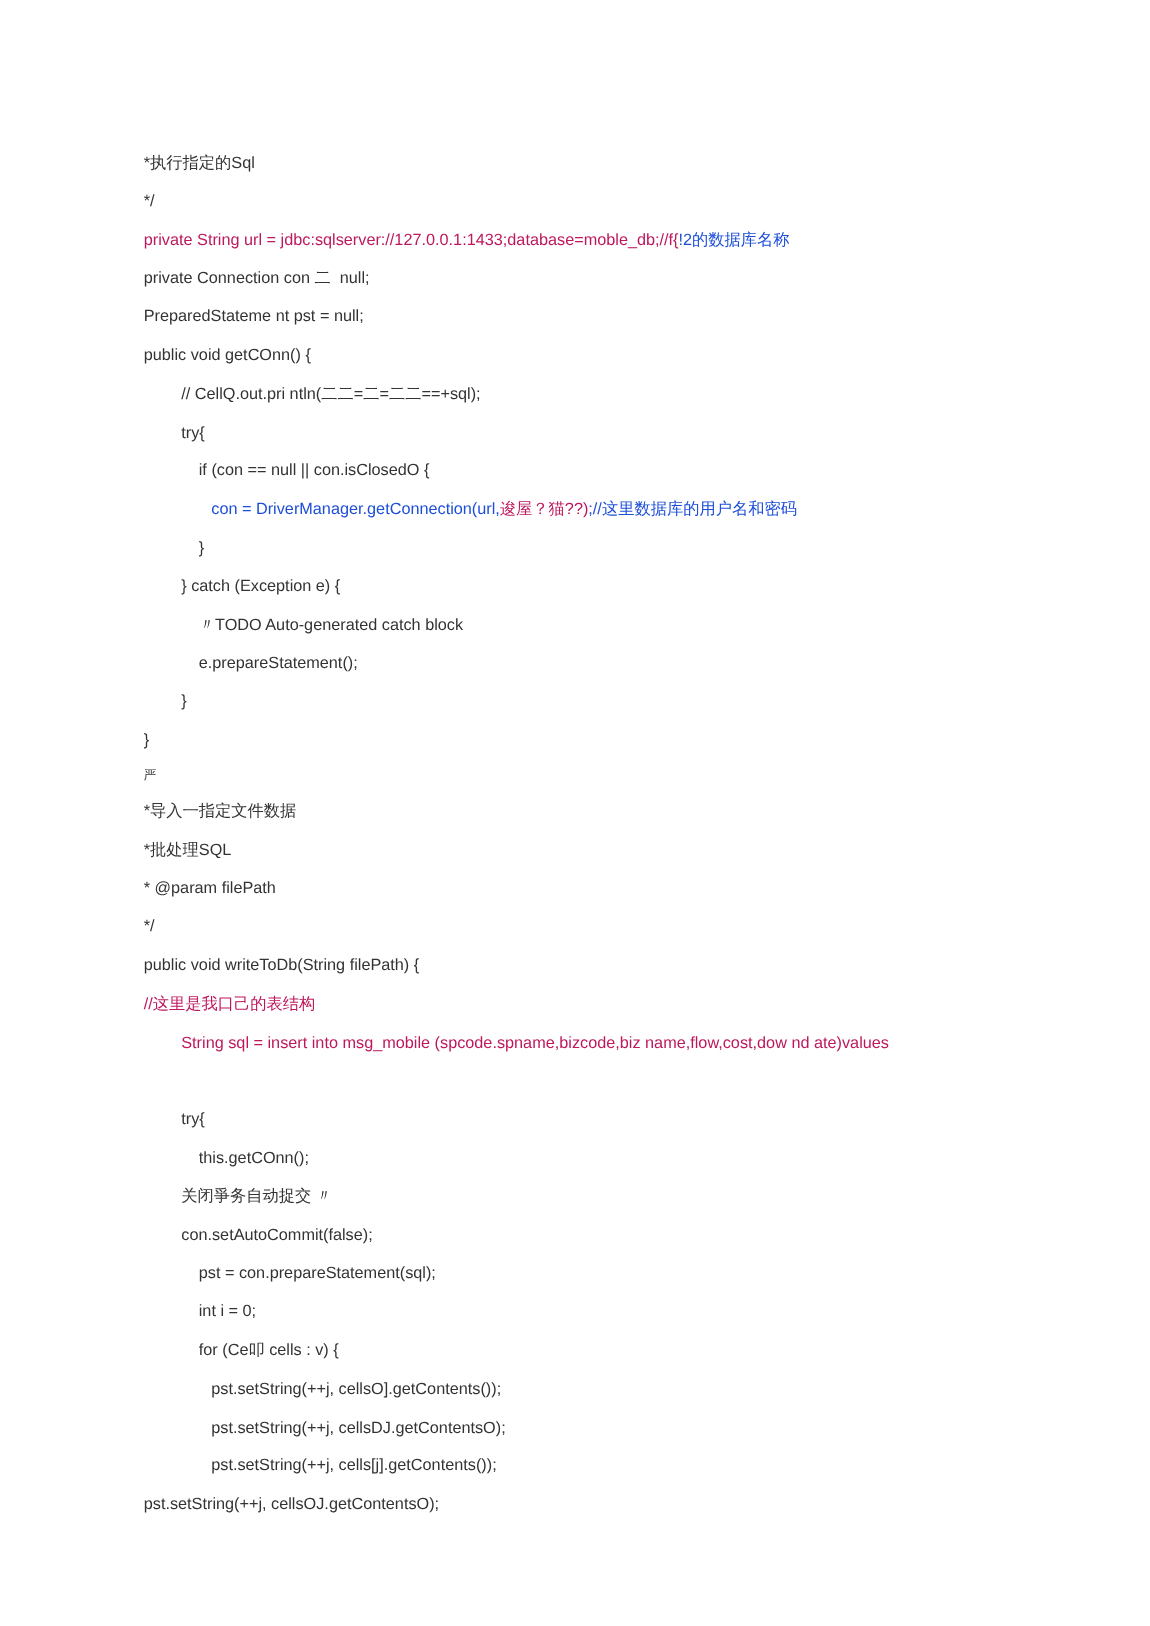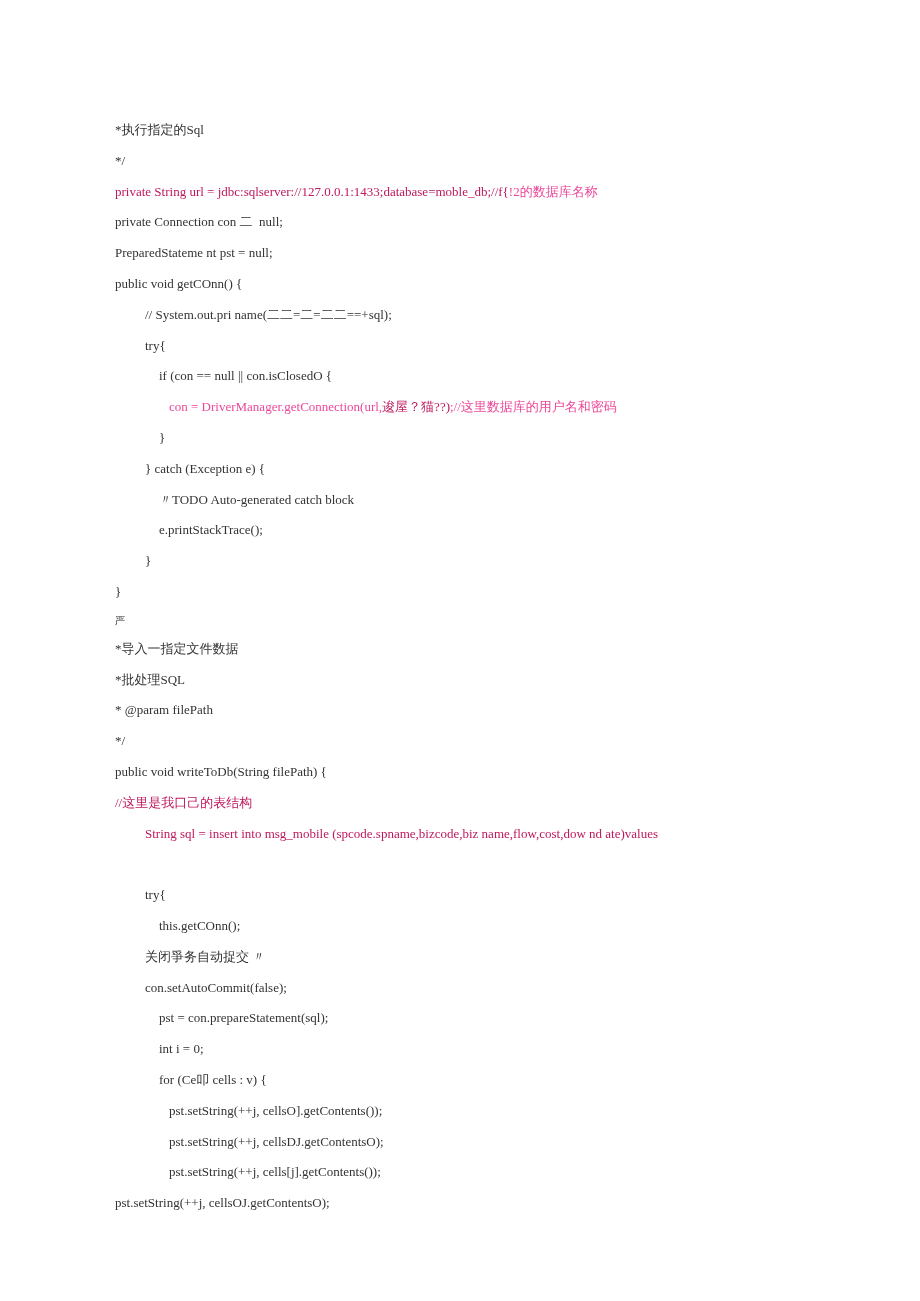--- a/index.html
+++ b/index.html
@@ -14,47 +14,46 @@
   .page {
     width: 920px;
     min-height: 1301px;
     padding: 120px 115px 40px 115px;
     box-sizing: border-box;
   }
   .line {
     margin: 0 0 10px 0;
     white-space: pre-wrap;
     word-break: break-all;
-    font-family: Liberation Serif, serif;
   }
   .red { color: #be185d; }
-  .black { color: #ec4899; }
+  .black { color: #1d4ed8; }
   .ind1 { padding-left: 30px; }
   .ind2 { padding-left: 44px; }
   .ind3 { padding-left: 54px; }
   .sm { font-size: 10px; }
 </style>
 </head>
 <body>
 
 <div class="page" id="page-root">
     <div class="line">*执行指定的Sql</div>
     <div class="line">*/</div>
     <div class="line"><span class="red">private String url = jdbc:sqlserver://127.0.0.1:1433;database=moble_db;//f{</span><span class="black">!2的数据库名称</span></div>
     <div class="line">private Connection con 二  null;</div>
     <div class="line">PreparedStateme nt pst = null;</div>
     <div class="line">public void getCOnn() {</div>
-    <div class="line ind1">// System.out.pri name(二二=二=二二==+sql);</div>
+    <div class="line ind1">// CellQ.out.pri ntln(二二=二=二二==+sql);</div>
     <div class="line ind1">try{</div>
     <div class="line ind2">if (con == null || con.isClosedO {</div>
     <div class="line ind3"><span class="black">con = DriverManager.getConnection(url,</span><span class="red">逡屋？猫??)</span><span class="black">;//这里数据库的用户名和密码</span></div>
     <div class="line ind2">}</div>
     <div class="line ind1">} catch (Exception e) {</div>
     <div class="line ind2">〃TODO Auto-generated catch block</div>
-    <div class="line ind2">e.printStackTrace();</div>
+    <div class="line ind2">e.prepareStatement();</div>
     <div class="line ind1">}</div>
     <div class="line">}</div>
     <div class="line sm">严</div>
     <div class="line">*导入一指定文件数据</div>
     <div class="line">*批处理SQL</div>
     <div class="line">* @param filePath</div>
     <div class="line">*/</div>
     <div class="line">public void writeToDb(String filePath) {</div>
     <div class="line red">//这里是我口己的表结构</div>
     <div class="line ind1 red">String sql = insert into msg_mobile (spcode.spname,bizcode,biz name,flow,cost,dow nd ate)values</div>

